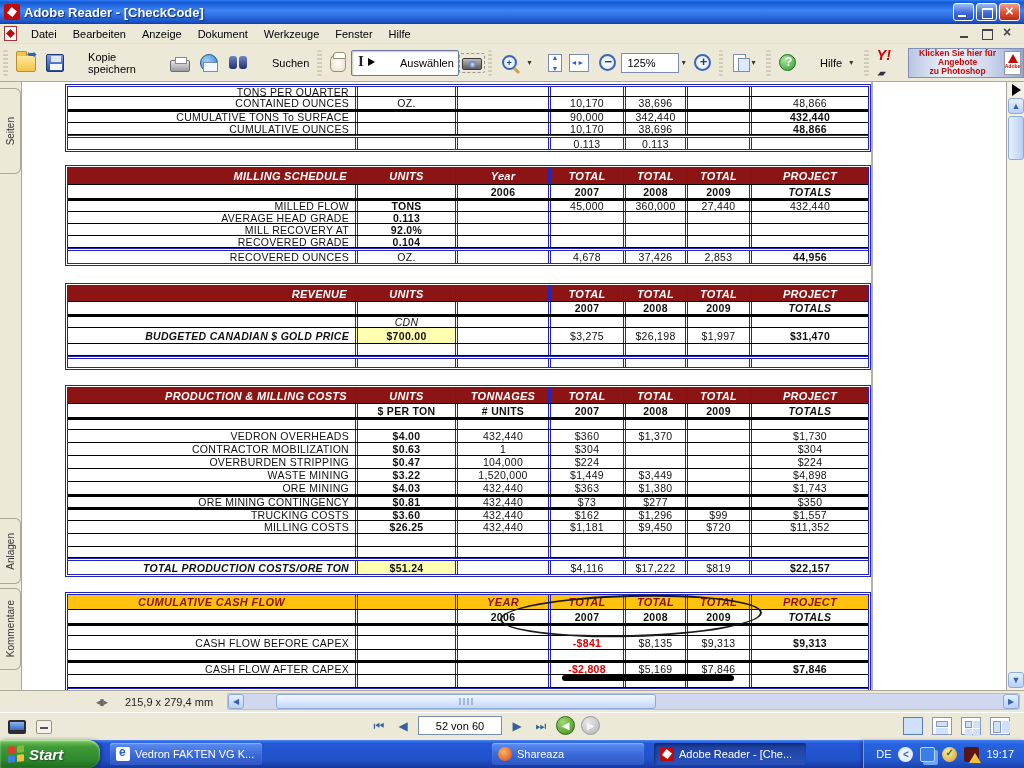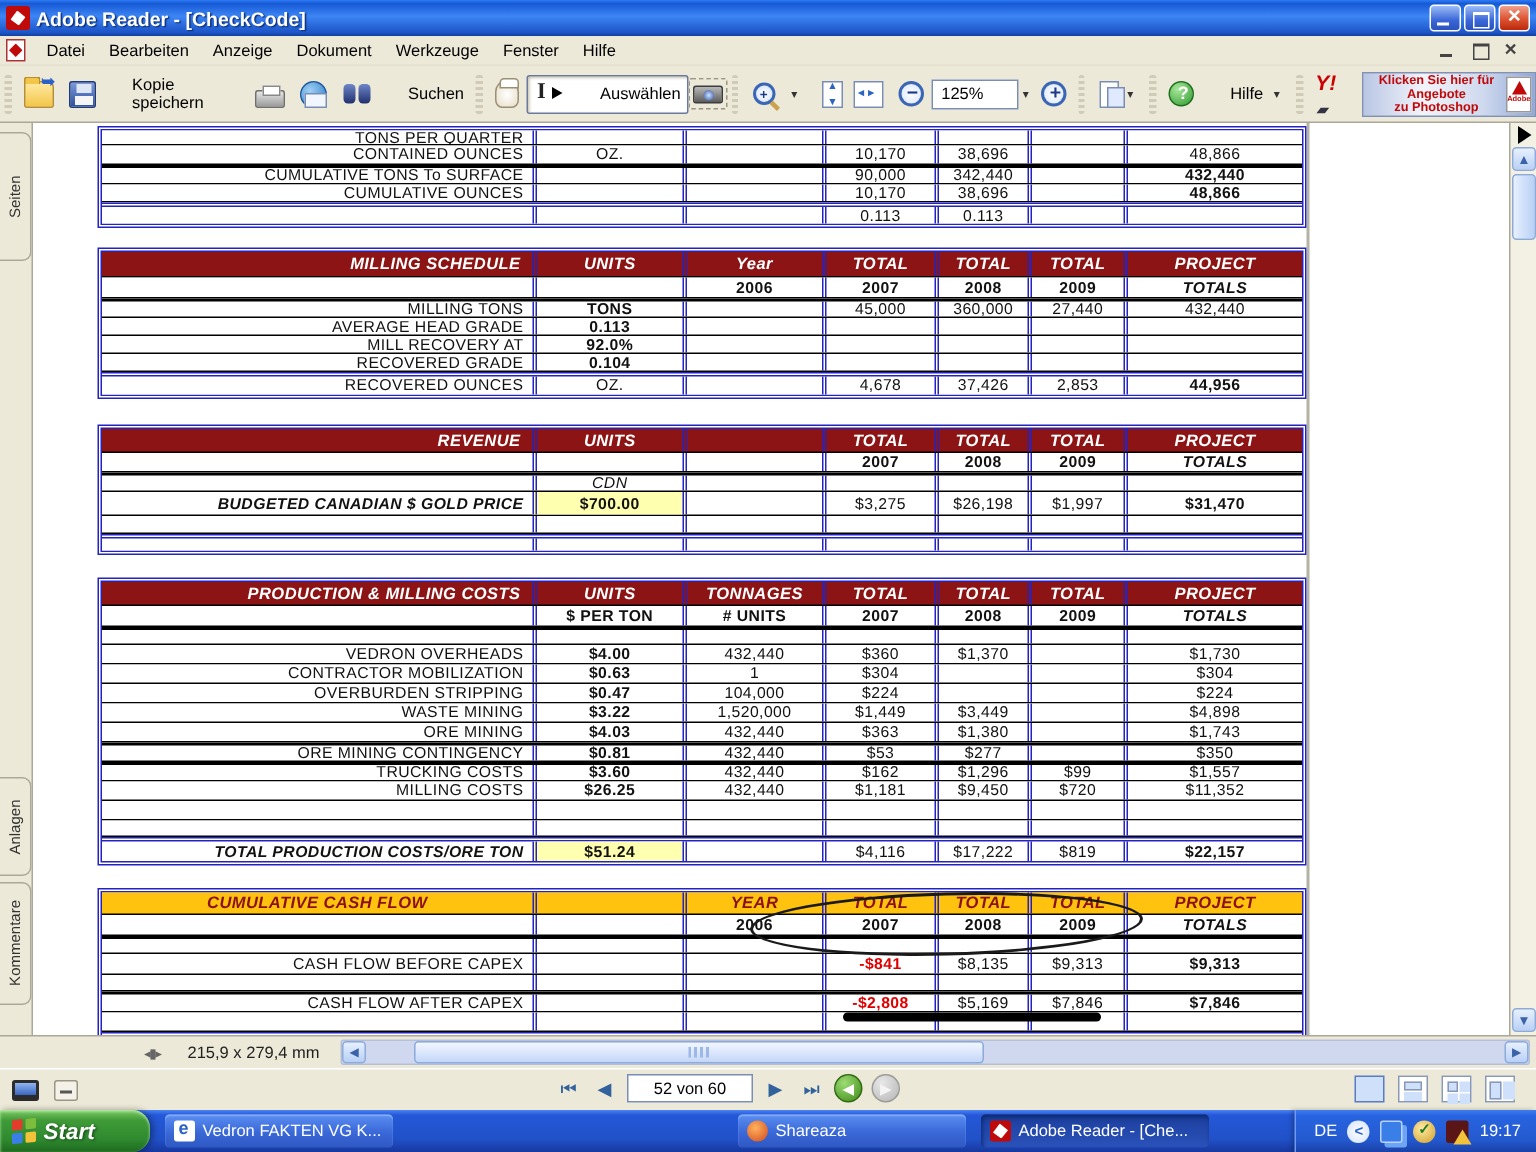--- a/index.html
+++ b/index.html
@@ -401,21 +401,21 @@
           <div class="trow" style="height: 14px;">
             <div class="tc c0"></div>
             <div class="tc c1"></div>
             <div class="tc c2 nb">2006</div>
             <div class="tc c3 nb">2007</div>
             <div class="tc c4 nb">2008</div>
             <div class="tc c5 nb">2009</div>
             <div class="tc c6 it">TOTALS</div>
           </div>
           <div class="trow bt" style="height: 13px;">
-            <div class="tc c0">MILLING TONS</div>
+            <div class="tc c0">MILLED FLOW</div>
             <div class="tc c1 nb">TONS</div>
             <div class="tc c2"></div>
             <div class="tc c3">45,000</div>
             <div class="tc c4">360,000</div>
             <div class="tc c5">27,440</div>
             <div class="tc c6">432,440</div>
           </div>
           <div class="trow" style="height: 12px;">
             <div class="tc c0">AVERAGE HEAD GRADE</div>
             <div class="tc c1 nb">0.113</div>
@@ -579,21 +579,21 @@
             <div class="tc c2">432,440</div>
             <div class="tc c3">$363</div>
             <div class="tc c4">$1,380</div>
             <div class="tc c5"></div>
             <div class="tc c6">$1,743</div>
           </div>
           <div class="trow bt" style="height: 13px;">
             <div class="tc c0">ORE  MINING CONTINGENCY</div>
             <div class="tc c1 nb">$0.81</div>
             <div class="tc c2">432,440</div>
-            <div class="tc c3">$53</div>
+            <div class="tc c3">$73</div>
             <div class="tc c4">$277</div>
             <div class="tc c5"></div>
             <div class="tc c6">$350</div>
           </div>
           <div class="trow bt" style="height: 13px;">
             <div class="tc c0">TRUCKING COSTS</div>
             <div class="tc c1 nb">$3.60</div>
             <div class="tc c2">432,440</div>
             <div class="tc c3">$162</div>
             <div class="tc c4">$1,296</div>

